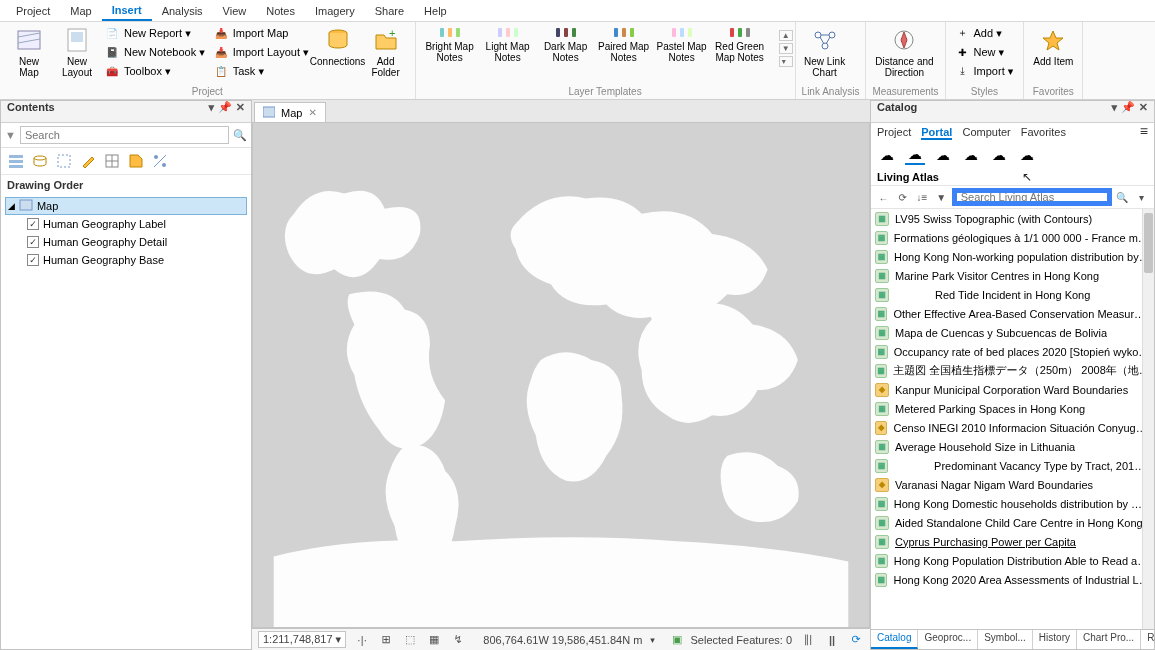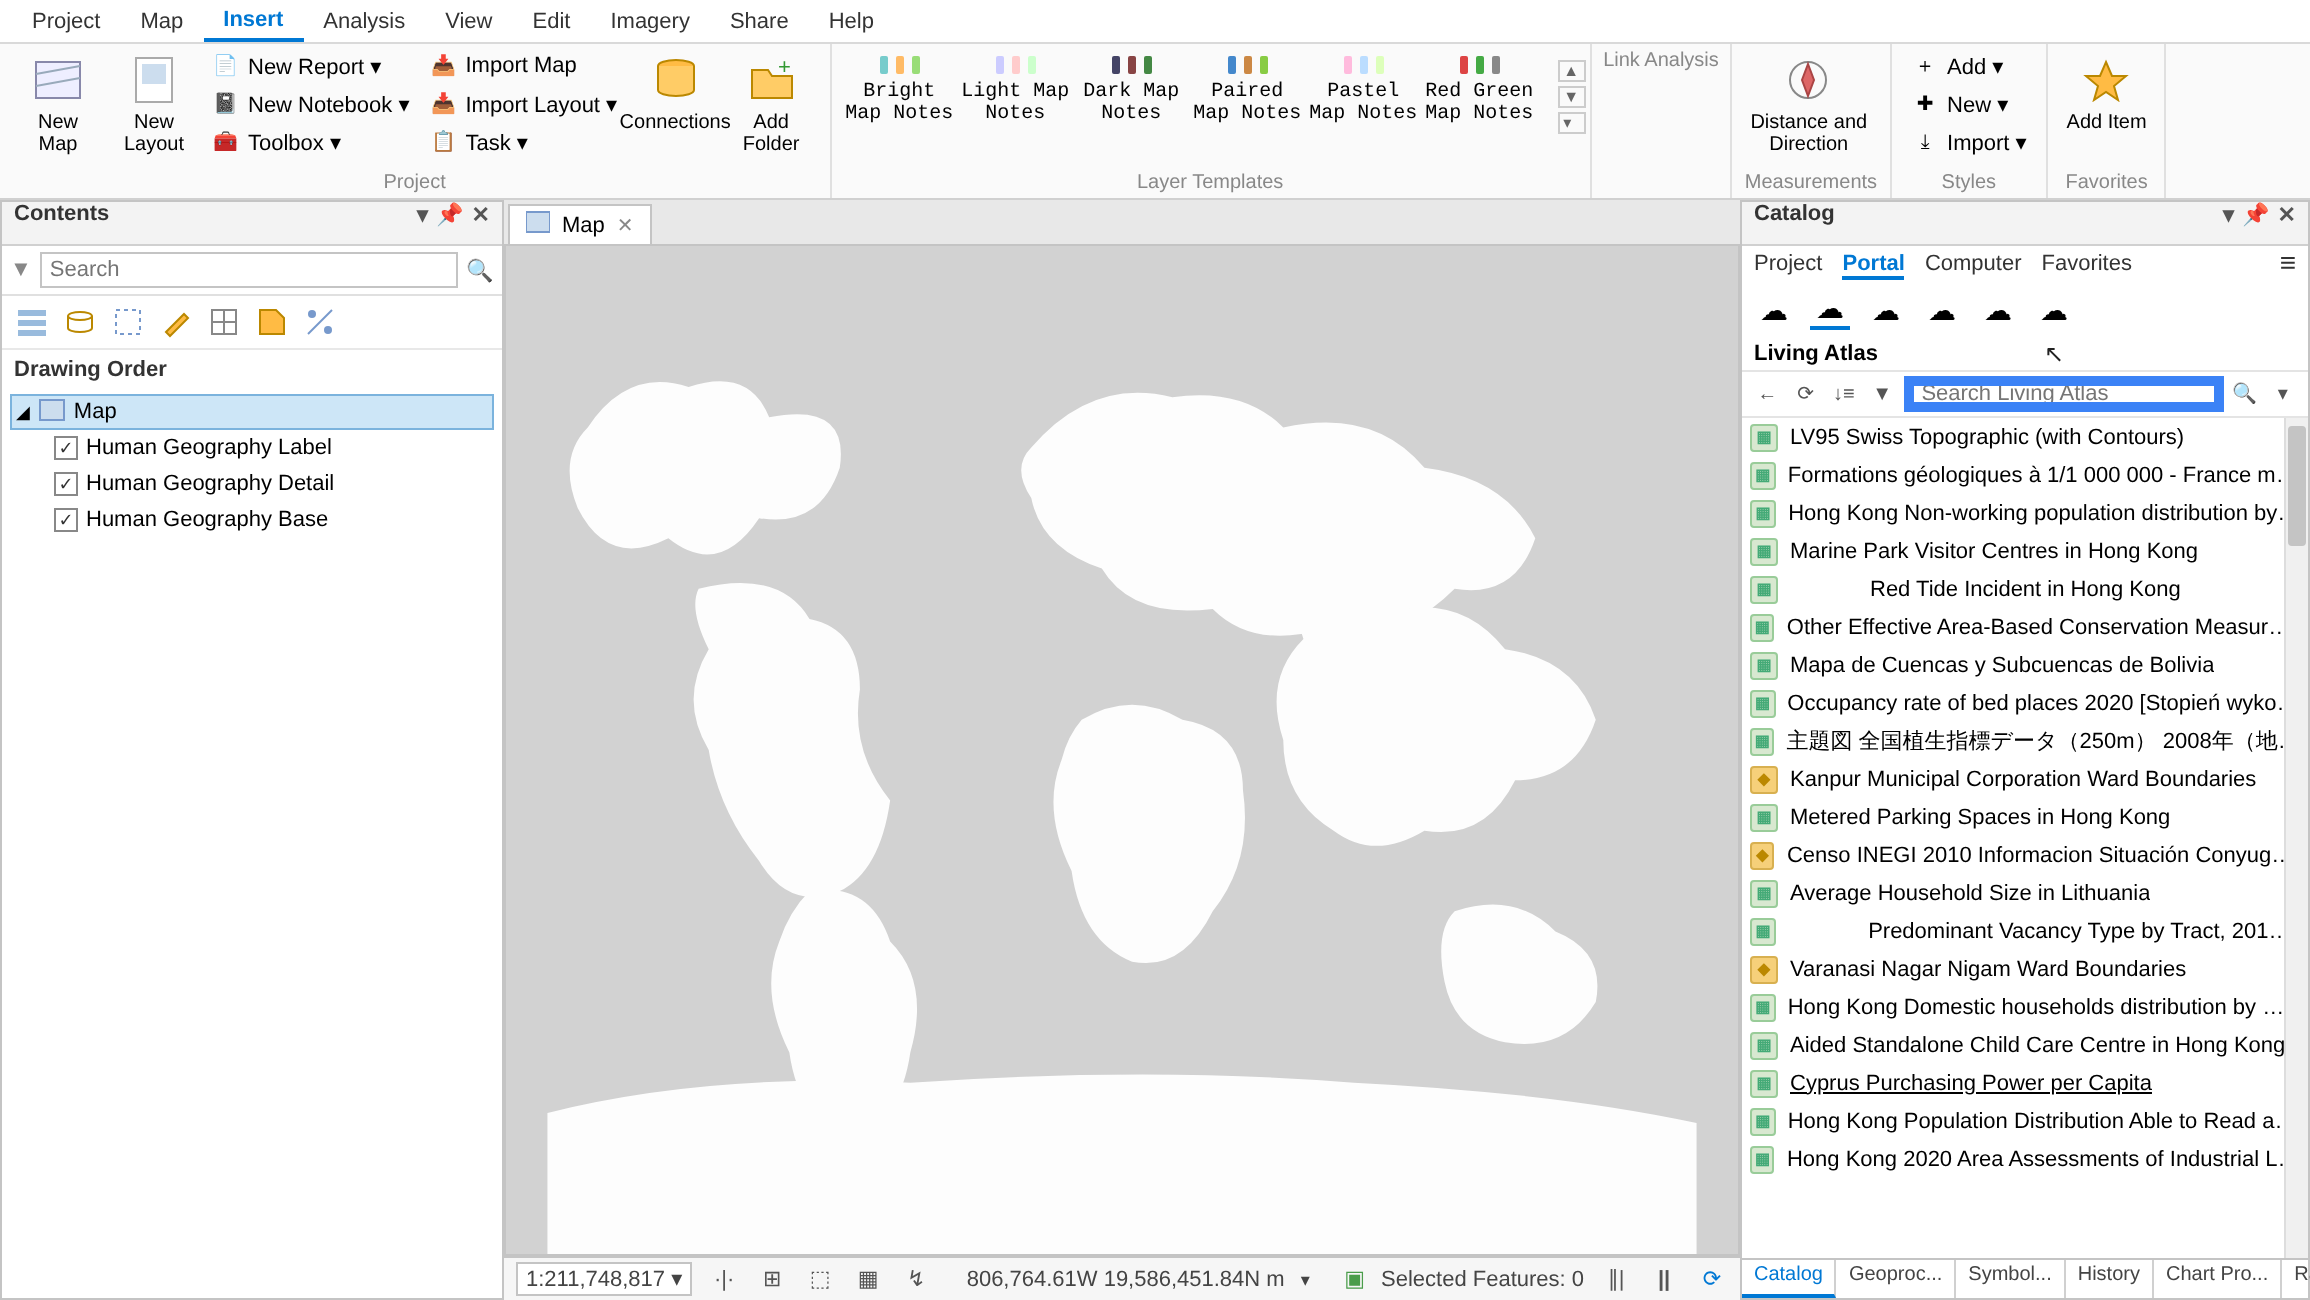--- a/index.html
+++ b/index.html
@@ -18,21 +18,21 @@
 .big-btn { width: 46px; display: flex; flex-direction: column; align-items: center; padding-top: 2px; cursor: default; }
 .big-btn .ico { width: 28px; height: 28px; display: flex; align-items: center; justify-content: center; }
 .big-btn .lbl { font-size: 10px; text-align: center; line-height: 11px; margin-top: 2px; padding: 0 2px;}
 .small-list { display: flex; flex-direction: column; gap: 1px; }
 .small-btn { height: 18px; display: flex; align-items: center; gap: 4px; padding: 0 4px; white-space: nowrap; cursor: default;}
 .small-btn .ico { width: 14px; height: 14px; display: inline-flex; align-items: center; justify-content: center; font-size: 10px;}
 .lt-btn { display:flex; flex-direction:column; align-items:center; width:56px; padding-top:4px; cursor:default;}
 .lt-btn .dots { display:flex; gap:4px; margin-bottom:4px;}
 .lt-btn .dots span { width:4px;height:9px;border-radius:1px; display:inline-block;}
 .lt-btn .dots span::after{content:'';display:block;width:4px;height:4px;border-radius:50%;margin-top:-4px;}
-.lt-btn .lbl { font-size:10px; text-align:center; line-height:11px;font-family:Liberation Mono, monospace;}
+.lt-btn .lbl { font-size:10px; text-align:center; line-height:11px;}
 .collapse-arrow { position:absolute; right:4px; bottom:14px; font-size:10px; color:#666; }
 
 
 .main { position: absolute; top: 100px; left: 0; right: 0; bottom: 0; display: flex; }
 .panel { background: #fff; border: 1px solid #c4c4c4; display: flex; flex-direction: column; }
 .panel-header { height: 22px; background: #f3f3f3; border-bottom: 1px solid #d0d0d0; display: flex; padding: 0 6px; font-weight: 600; color: #333; }
 .panel-header .hdr-icons { margin-left: auto; display: flex; gap: 4px; font-size: 10px; color: #555; }
 .panel-header .hdr-icons span { cursor:default; }
 
 
@@ -88,21 +88,21 @@
 </style>
 </head>
 <body>
 
 <div class="menubar" id="menubar">
     <span>Project</span>
     <span>Map</span>
     <span class="active">Insert</span>
     <span>Analysis</span>
     <span>View</span>
-    <span>Edit</span>
+    <span>Notes</span>
     <span>Imagery</span>
     <span>Share</span>
     <span>Help</span>
   </div>
 
 <div class="ribbon">
 
   <div class="ribbon-group" style="min-width:340px;">
     <div class="group-body">
       <div class="big-btn">
@@ -235,20 +235,34 @@
       </div>
     <div class="group-label">Layer Templates</div>
     <div style="position:absolute;right:2px;top:8px;display:flex;flex-direction:column;gap:2px;">
       <span style="font-size:8px;color:#666;border:1px solid #ccc;padding:0 2px;">▲</span>
       <span style="font-size:8px;color:#666;border:1px solid #ccc;padding:0 2px;">▼</span>
       <span style="font-size:8px;color:#666;border:1px solid #ccc;padding:0 2px;">▾</span>
     </div>
   </div>
 
   <div class="ribbon-group">
+    <div class="group-body">
+      <div class="big-btn">
+        <div class="ico">
+            <svg width="26" height="22">
+              <circle cx="6" cy="6" r="3" fill="none" stroke="#57a"></circle>
+              <circle cx="20" cy="6" r="3" fill="none" stroke="#57a"></circle>
+              <circle cx="13" cy="17" r="3" fill="none" stroke="#57a"></circle>
+              <path d="M8 8 L12 15 M18 8 L14 15 M9 6 H17" stroke="#57a"></path>
+            </svg>
+          </div>
+        <div class="lbl">New Link
+Chart</div>
+      </div>
+    </div>
     <div class="group-label">Link Analysis</div>
   </div>
 
   <div class="ribbon-group">
     <div class="group-body">
       <div class="big-btn" style="width:64px;">
         <div class="ico">
             <svg width="26" height="22">
               <circle cx="13" cy="11" r="9" fill="none" stroke="#888"></circle>
               <path d="M13 3 L16 11 L13 19 L10 11 Z" fill="#d66" stroke="#a44"></path>

